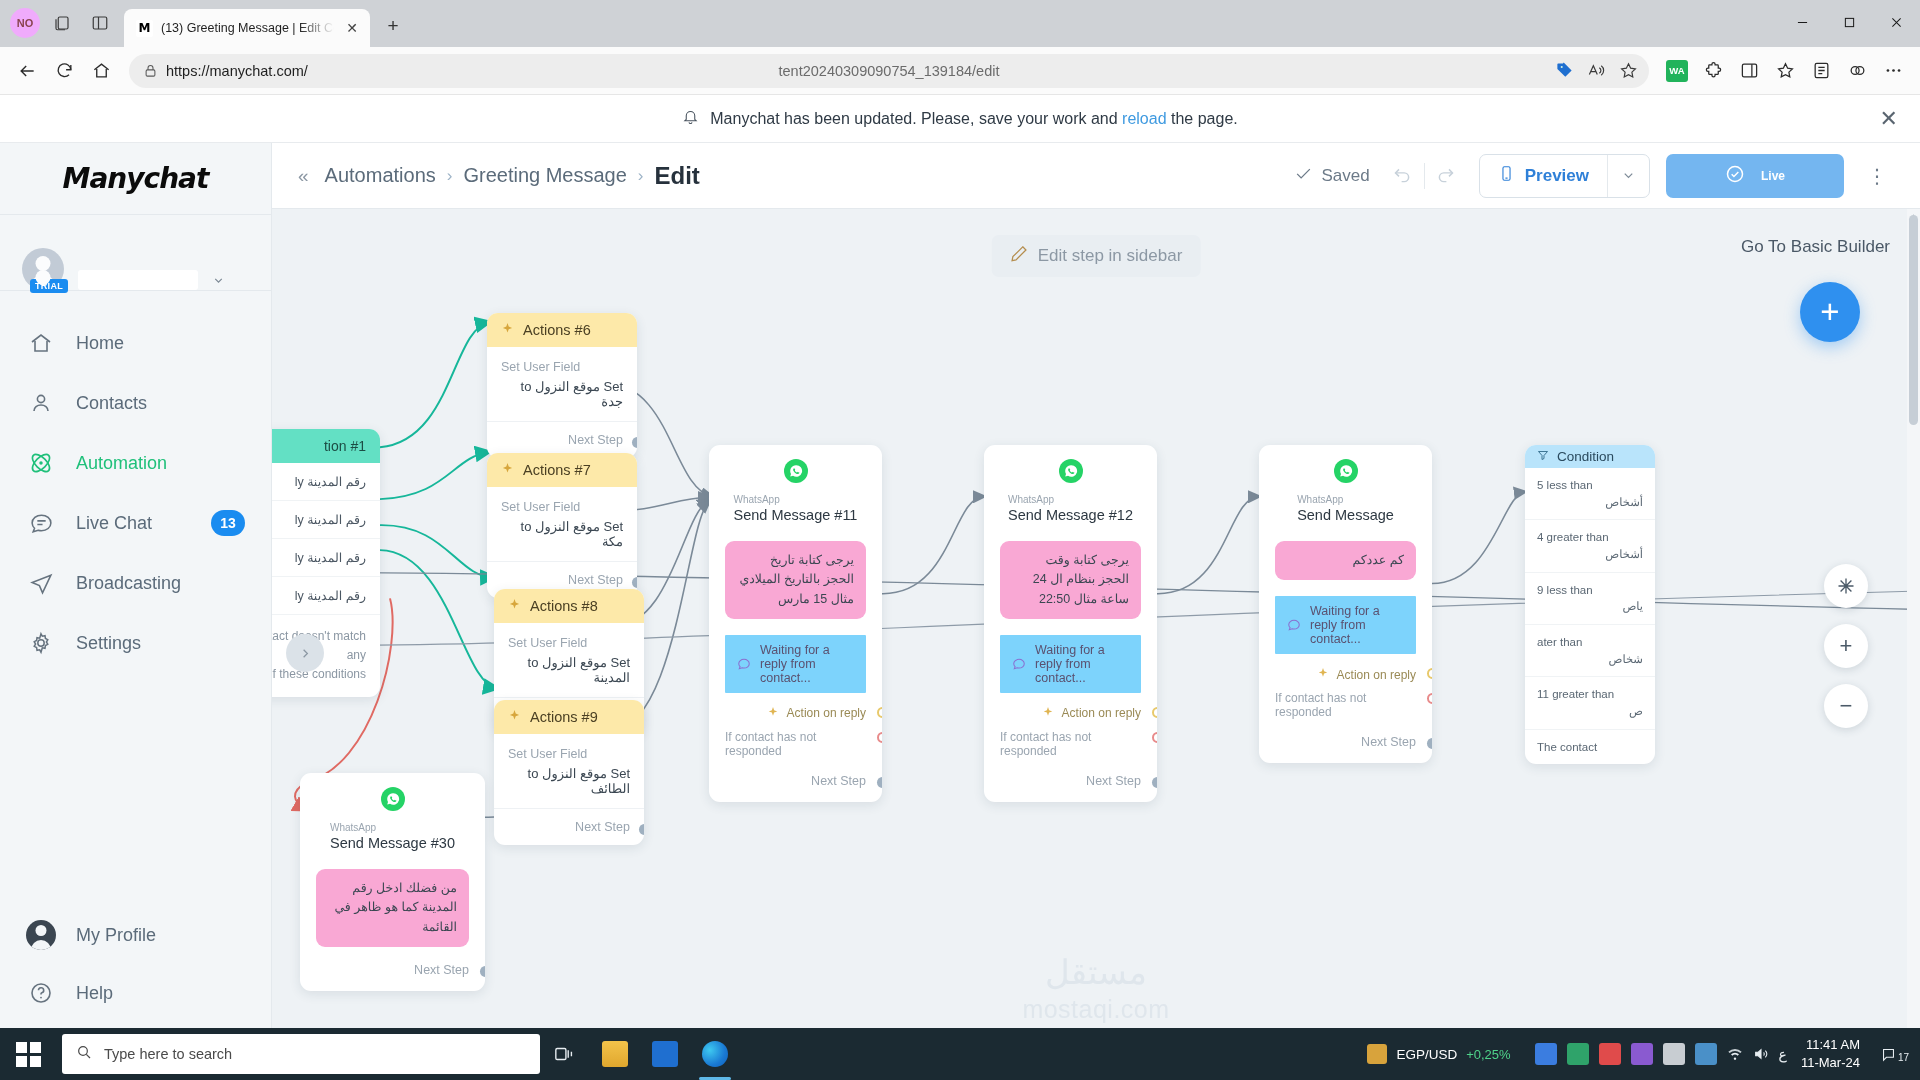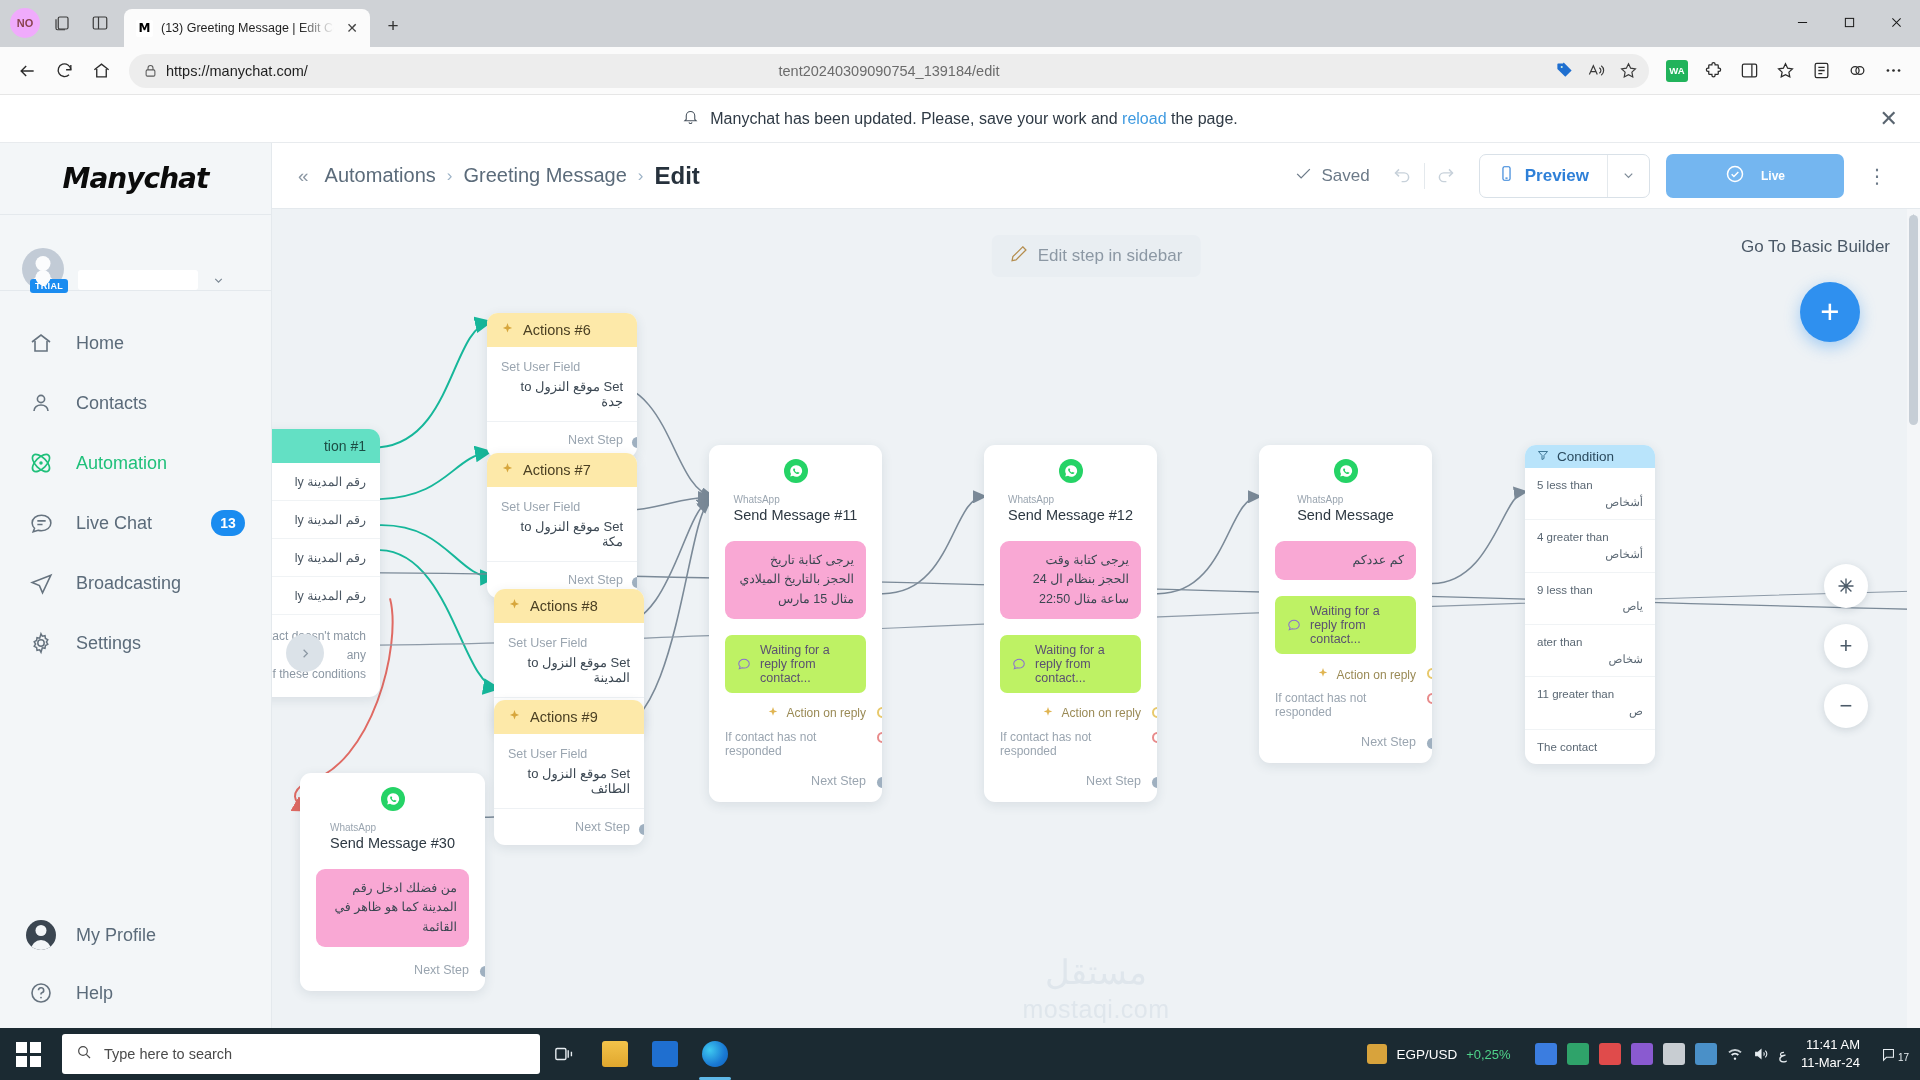--- a/index.html
+++ b/index.html
@@ -294,21 +294,21 @@
     box-shadow: 0 0 0 2px #fff;
   }
   .wa-meta-sub { font-size: 10px; color: #9aa5b0; line-height: 1.2; }
   .wa-meta-title { font-size: 14.5px; color: #2d3842; line-height: 1.3; }
   .bubble {
     margin: 10px 16px 0 16px; background: #f9a8d4; border-radius: 9px;
     padding: 10px 12px; font-size: 12.5px; color: #3b4752;
     direction: rtl; text-align: right; line-height: 1.55;
   }
   .wait-chip {
-    margin: 16px 16px 0 16px; background: #bef264; border-radius: 7px;
+    margin: 16px 16px 0 16px; background: #7dd3fc; border-radius: 1px;
     padding: 8px 12px; font-size: 12.5px; color: #5a5170;
     display: flex; align-items: center; gap: 9px;
   }
   .wait-chip .wc-ico { color: #8a6fd1; display: flex; }
   .action-row {
     display: flex; align-items: center; justify-content: flex-end; gap: 8px;
     padding: 13px 16px 0 16px; font-size: 12px; color: #9a8a55; position: relative;
   }
   .action-row .ring {
     width: 11px; height: 11px; border-radius: 50%; border: 2px solid #e8c96b;

